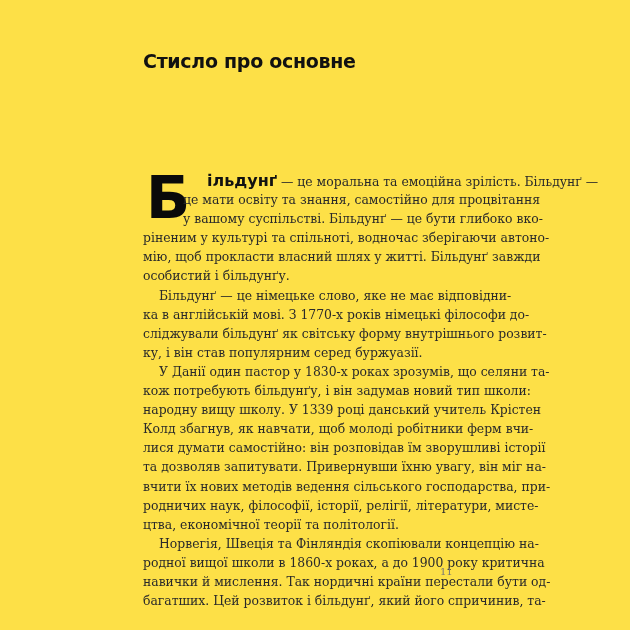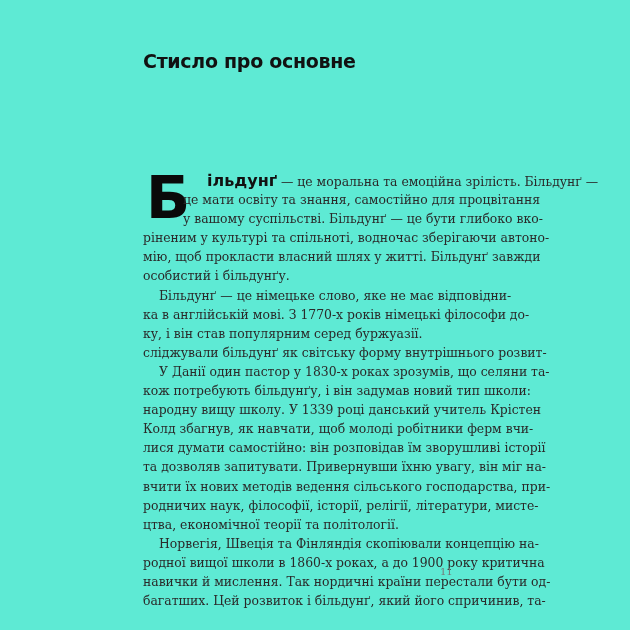--- a/index.html
+++ b/index.html
@@ -1,17 +1,17 @@
 <!DOCTYPE html>
 <html><head>
 <meta charset="utf-8">
 <style>
   html, body { margin: 0; padding: 0; background: #ffffff; }
   body { width: 630px; height: 630px; position: relative; overflow: hidden; }
-  .page { position: absolute; left: 0; top: 0; width: 630px; height: 630px; background: #5eead4; }
+  .page { position: absolute; left: 0; top: 0; width: 630px; height: 630px; background: #fde047; }
   .title {
     position: absolute; left: 143px; top: 50px;
     font-family: "DejaVu Sans", sans-serif; font-weight: bold;
     font-size: 19px; color: #111; letter-spacing: -0.3px;
   }
   .body-text {
     position: absolute; left: 143px; top: 171px; width: 322px;
     font-family: "DejaVu Serif", serif; font-size: 12.4px; color: #2a2a2a;
     line-height: 19.1px;
   }
@@ -40,22 +40,22 @@
 
   <div class="body-text">
     <div class="line cap"><span class="lead">ільдунґ</span><span> — це моральна та емоційна зрілість. Більдунґ —</span></div>
     <div class="line cap">це мати освіту та знання, самостійно для процвітання</div>
     <div class="line cap">у вашому суспільстві. Більдунґ — це бути глибоко вко-</div>
     <div class="line">рін­еним у культурі та спільноті, водночас зберігаючи автоно-</div>
     <div class="line">мію, щоб прокласти власний шлях у житті. Більдунґ завжди</div>
     <div class="line last">особистий і більдунґу.</div>
     <div class="line indent">Більдунґ — це німецьке слово, яке не має відповідни-</div>
     <div class="line">ка в англійській мові. З 1770-х років німецькі філософи до-</div>
+    <div class="line">сліджували більдунґ як світську форму внутрішнього розвит-</div>
     <div class="line last">ку, і він став популярним серед буржуазії.</div>
-    <div class="line">сліджували більдунґ як світську форму внутрішнього розвит-</div>
     <div class="line indent">У Данії один пастор у 1830-х роках зрозумів, що селяни та-</div>
     <div class="line">кож потребують більдунґу, і він задумав новий тип школи:</div>
     <div class="line">народну вищу школу. У 1339 році данський учитель Крістен</div>
     <div class="line">Колд збагнув, як навчати, щоб молоді робітники ферм вчи-</div>
     <div class="line">лися думати самостійно: він розповідав їм зворушливі історії</div>
     <div class="line">та дозволяв запитувати. Привернувши їхню увагу, він міг на-</div>
     <div class="line">вчити їх нових методів ведення сільського господарства, при-</div>
     <div class="line">родничих наук, філософії, історії, релігії, літератури, мисте-</div>
     <div class="line last">цтва, економічної теорії та політології.</div>
     <div class="line indent">Норвегія, Швеція та Фінляндія скопіювали концепцію на-</div>

